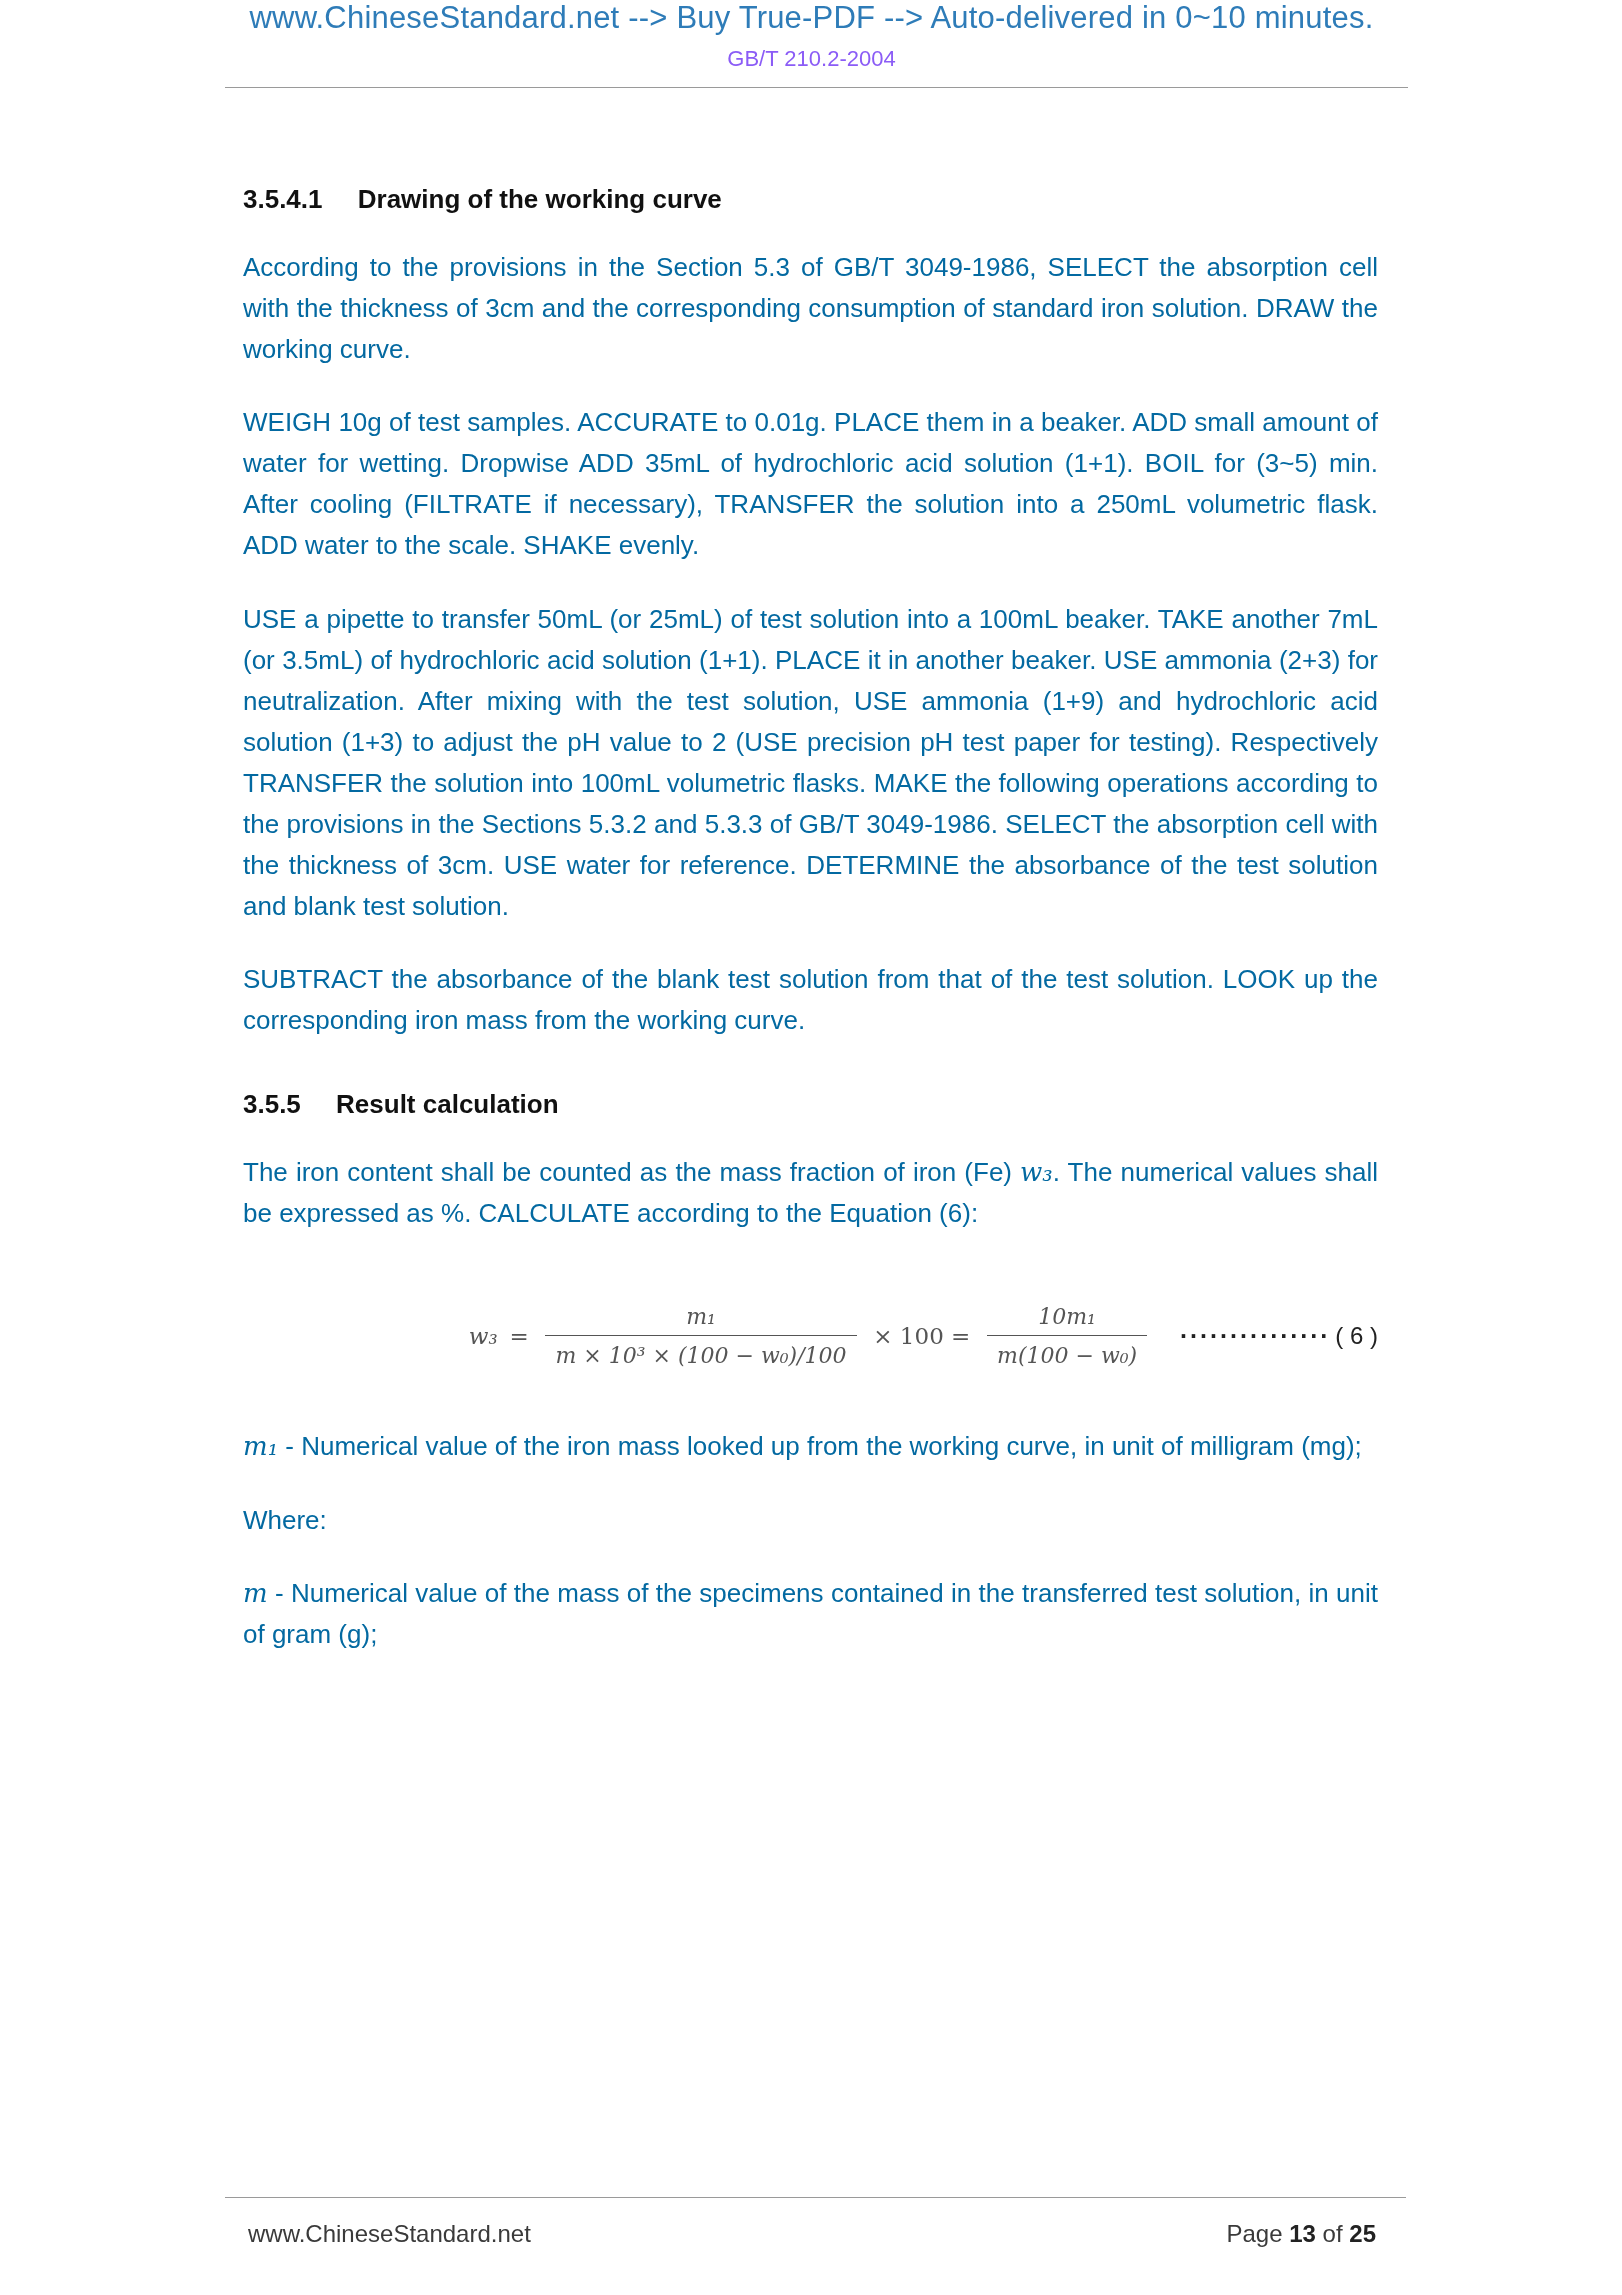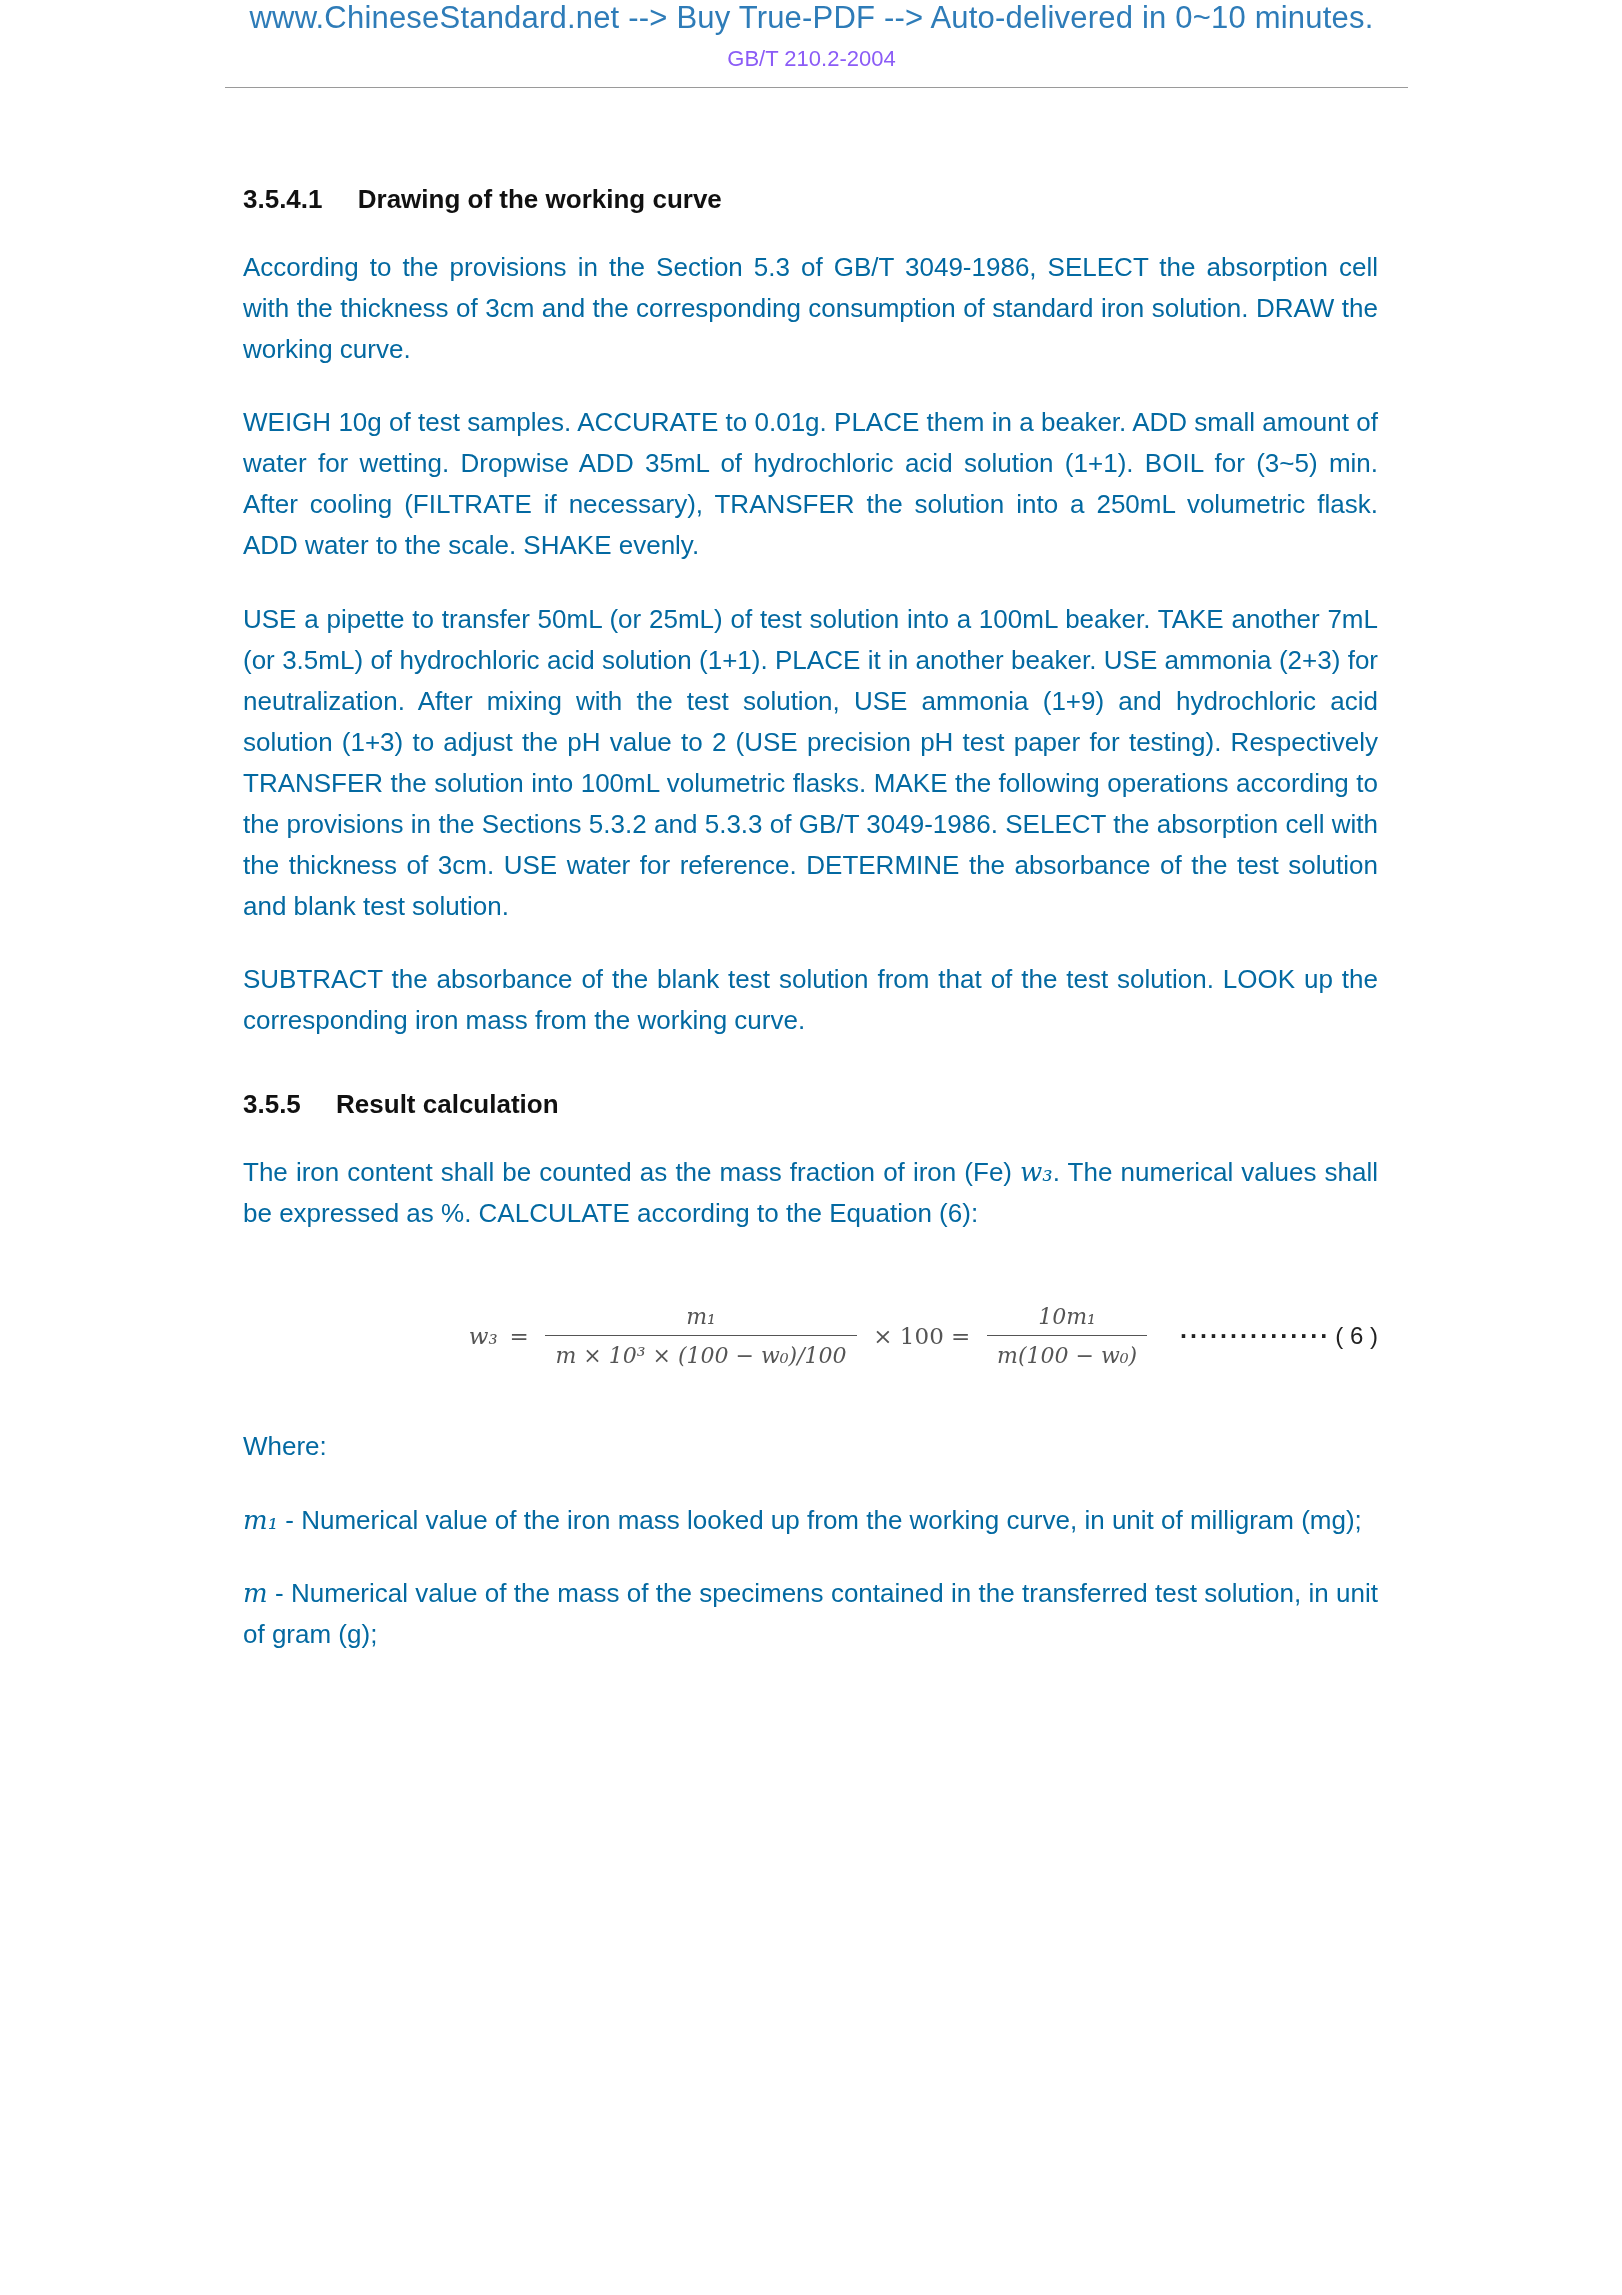--- a/index.html
+++ b/index.html
@@ -180,23 +180,35 @@
           <span class="fnum">10m₁</span>
           <span class="fden">m(100 − w₀)</span>
         </span>
       </div>
       <div class="eq-ref">
         <span class="eq-dots">···············</span>
         <span class="eq-label">( 6 )</span>
       </div>
     </div>
 
+    <p class="para"><span class="var-inline">m₁</span> <span>- Numerical value of the iron mass looked up from the working curve, in unit of milligram (mg);</span></p>
+
     <p class="para no-justify">Where:</p>
 
-    <p class="para"><span class="var-inline">m₁</span> <span>- Numerical value of the iron mass looked up from the working curve, in unit of milligram (mg);</span></p>
-
     <p class="para"><span class="var-inline">m</span> <span>- Numerical value of the mass of the specimens contained in the transferred test solution, in unit of gram (g);</span></p>
 
   </main>
 
+  <footer class="footer">
+    <hr class="footer-rule">
+    <div class="footer-row">
+      <a class="footer-site" href="#">www.ChineseStandard.net</a>
+      <span>
+        <span>Page</span>
+        <span class="bold">13</span>
+        <span>of</span>
+        <span class="bold">25</span>
+      </span>
+    </div>
+  </footer>
 
 </div>
 
 
 </body></html>

